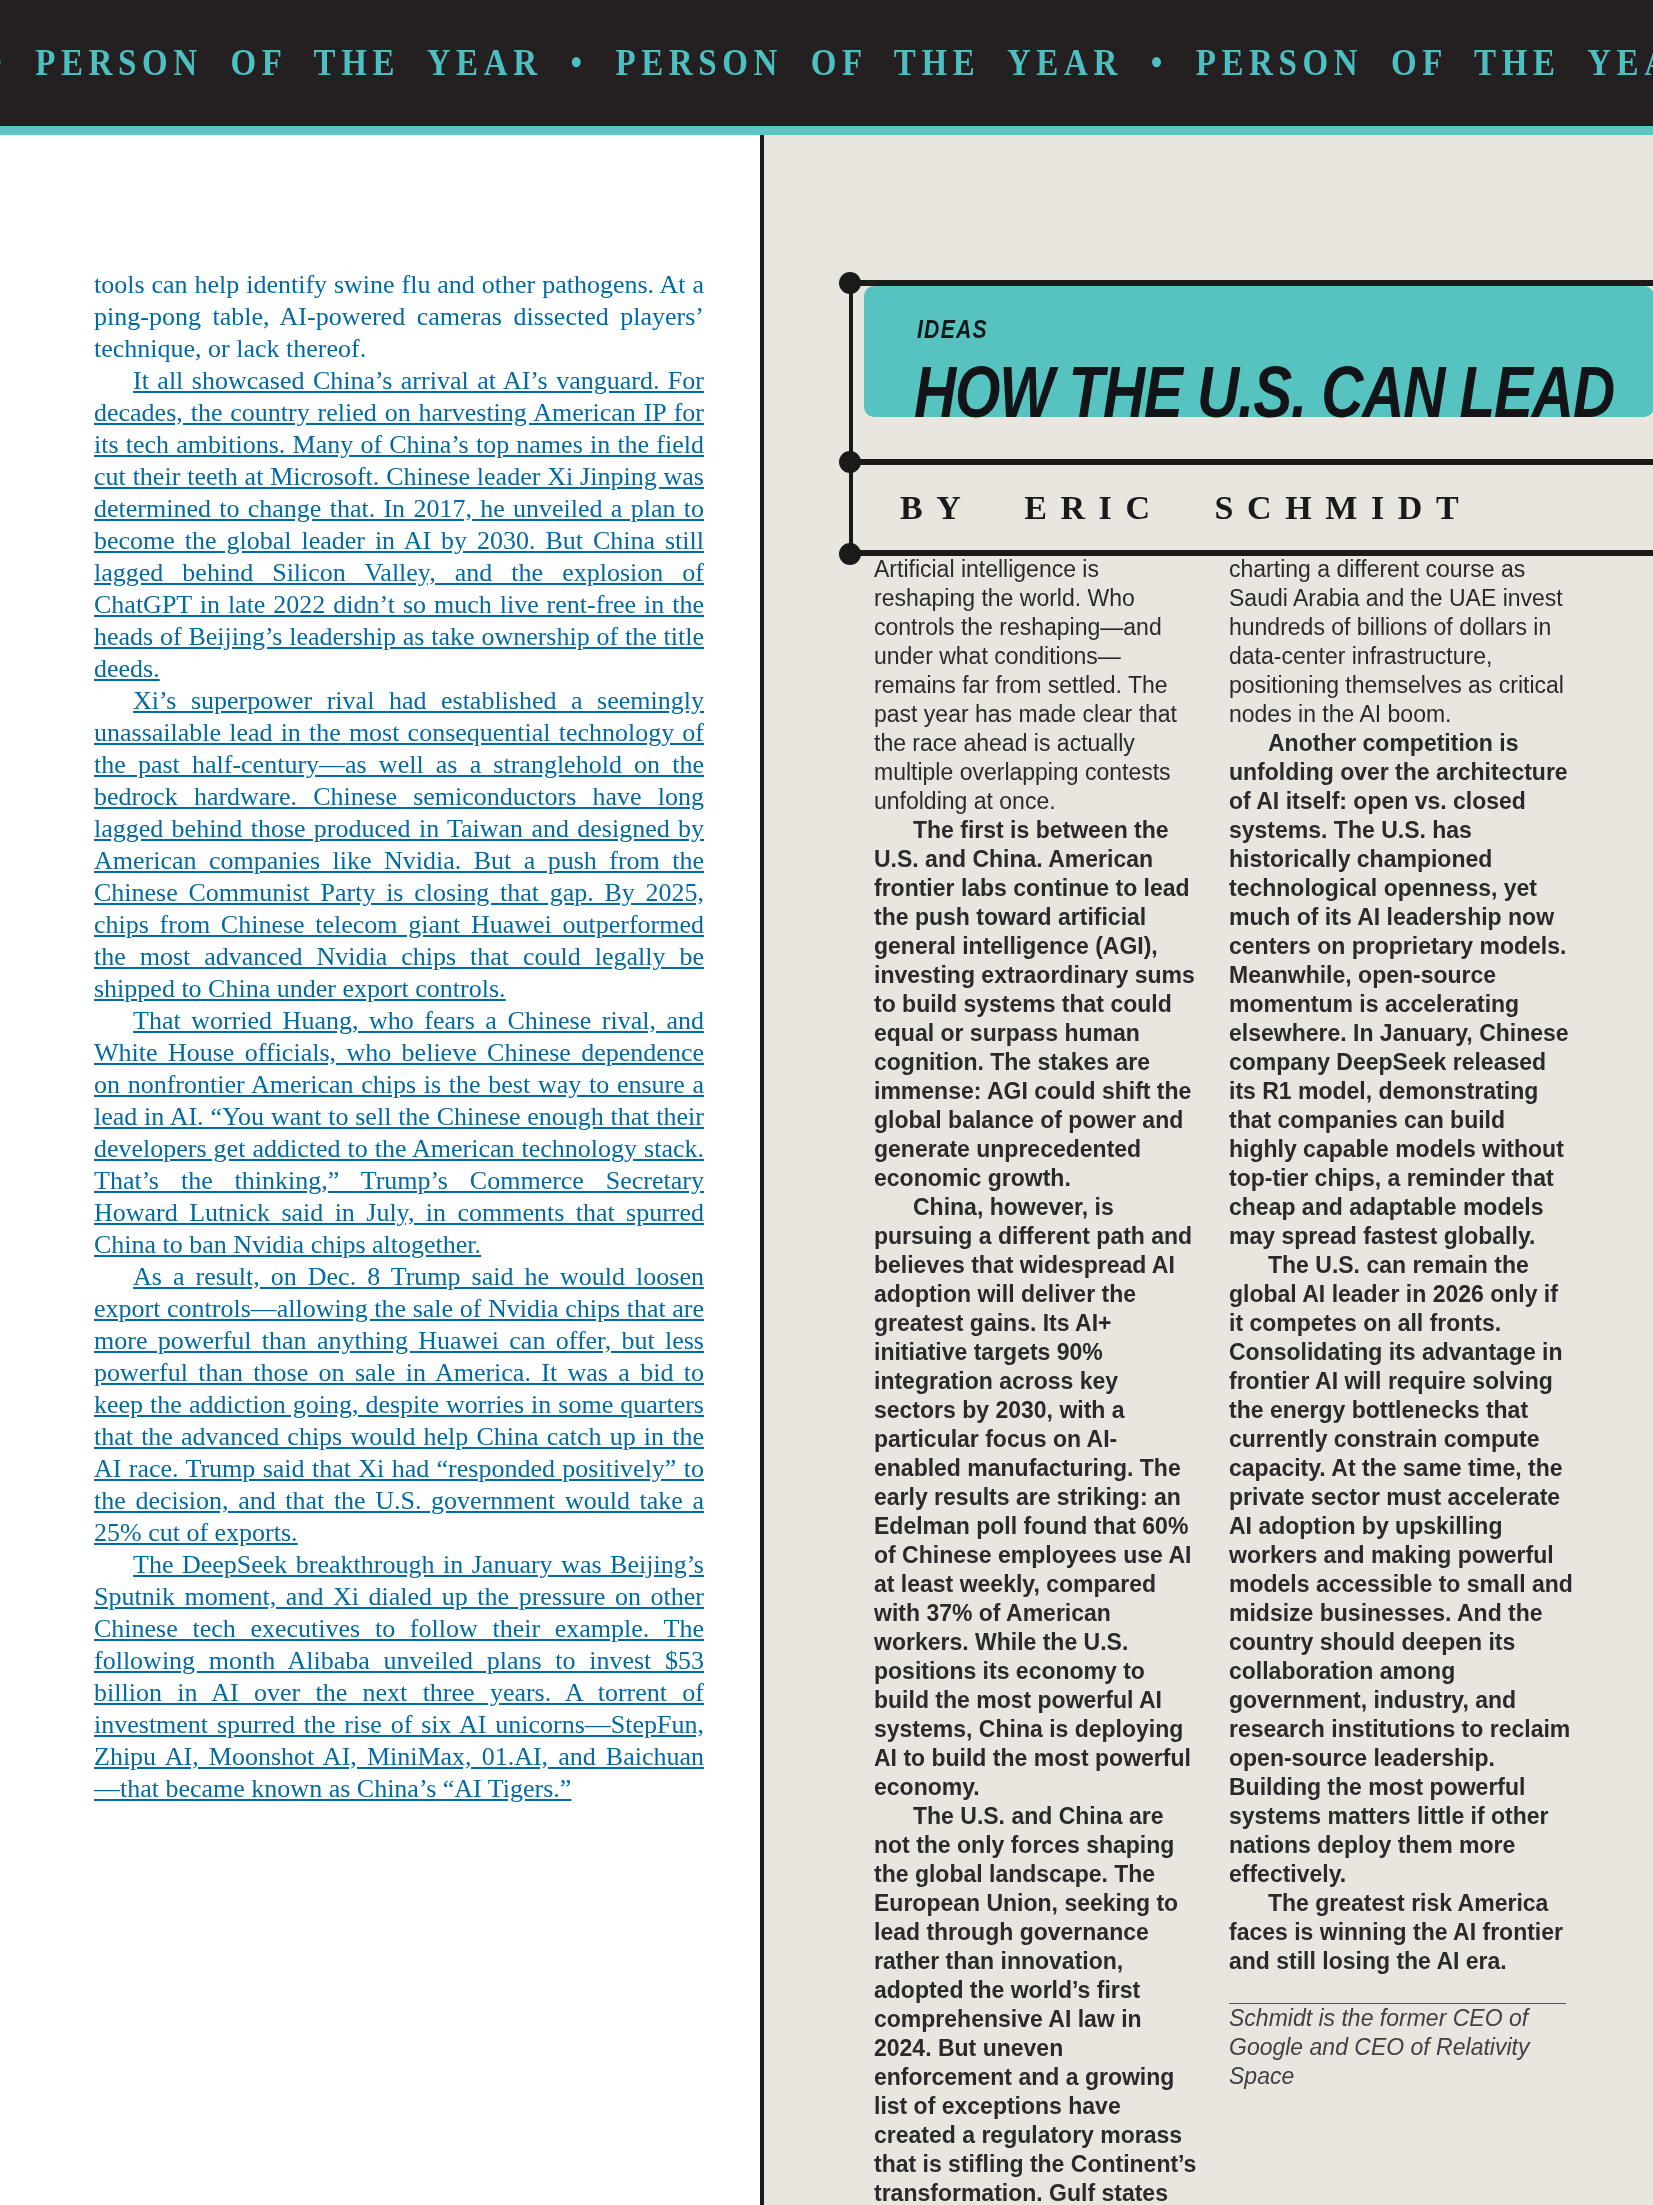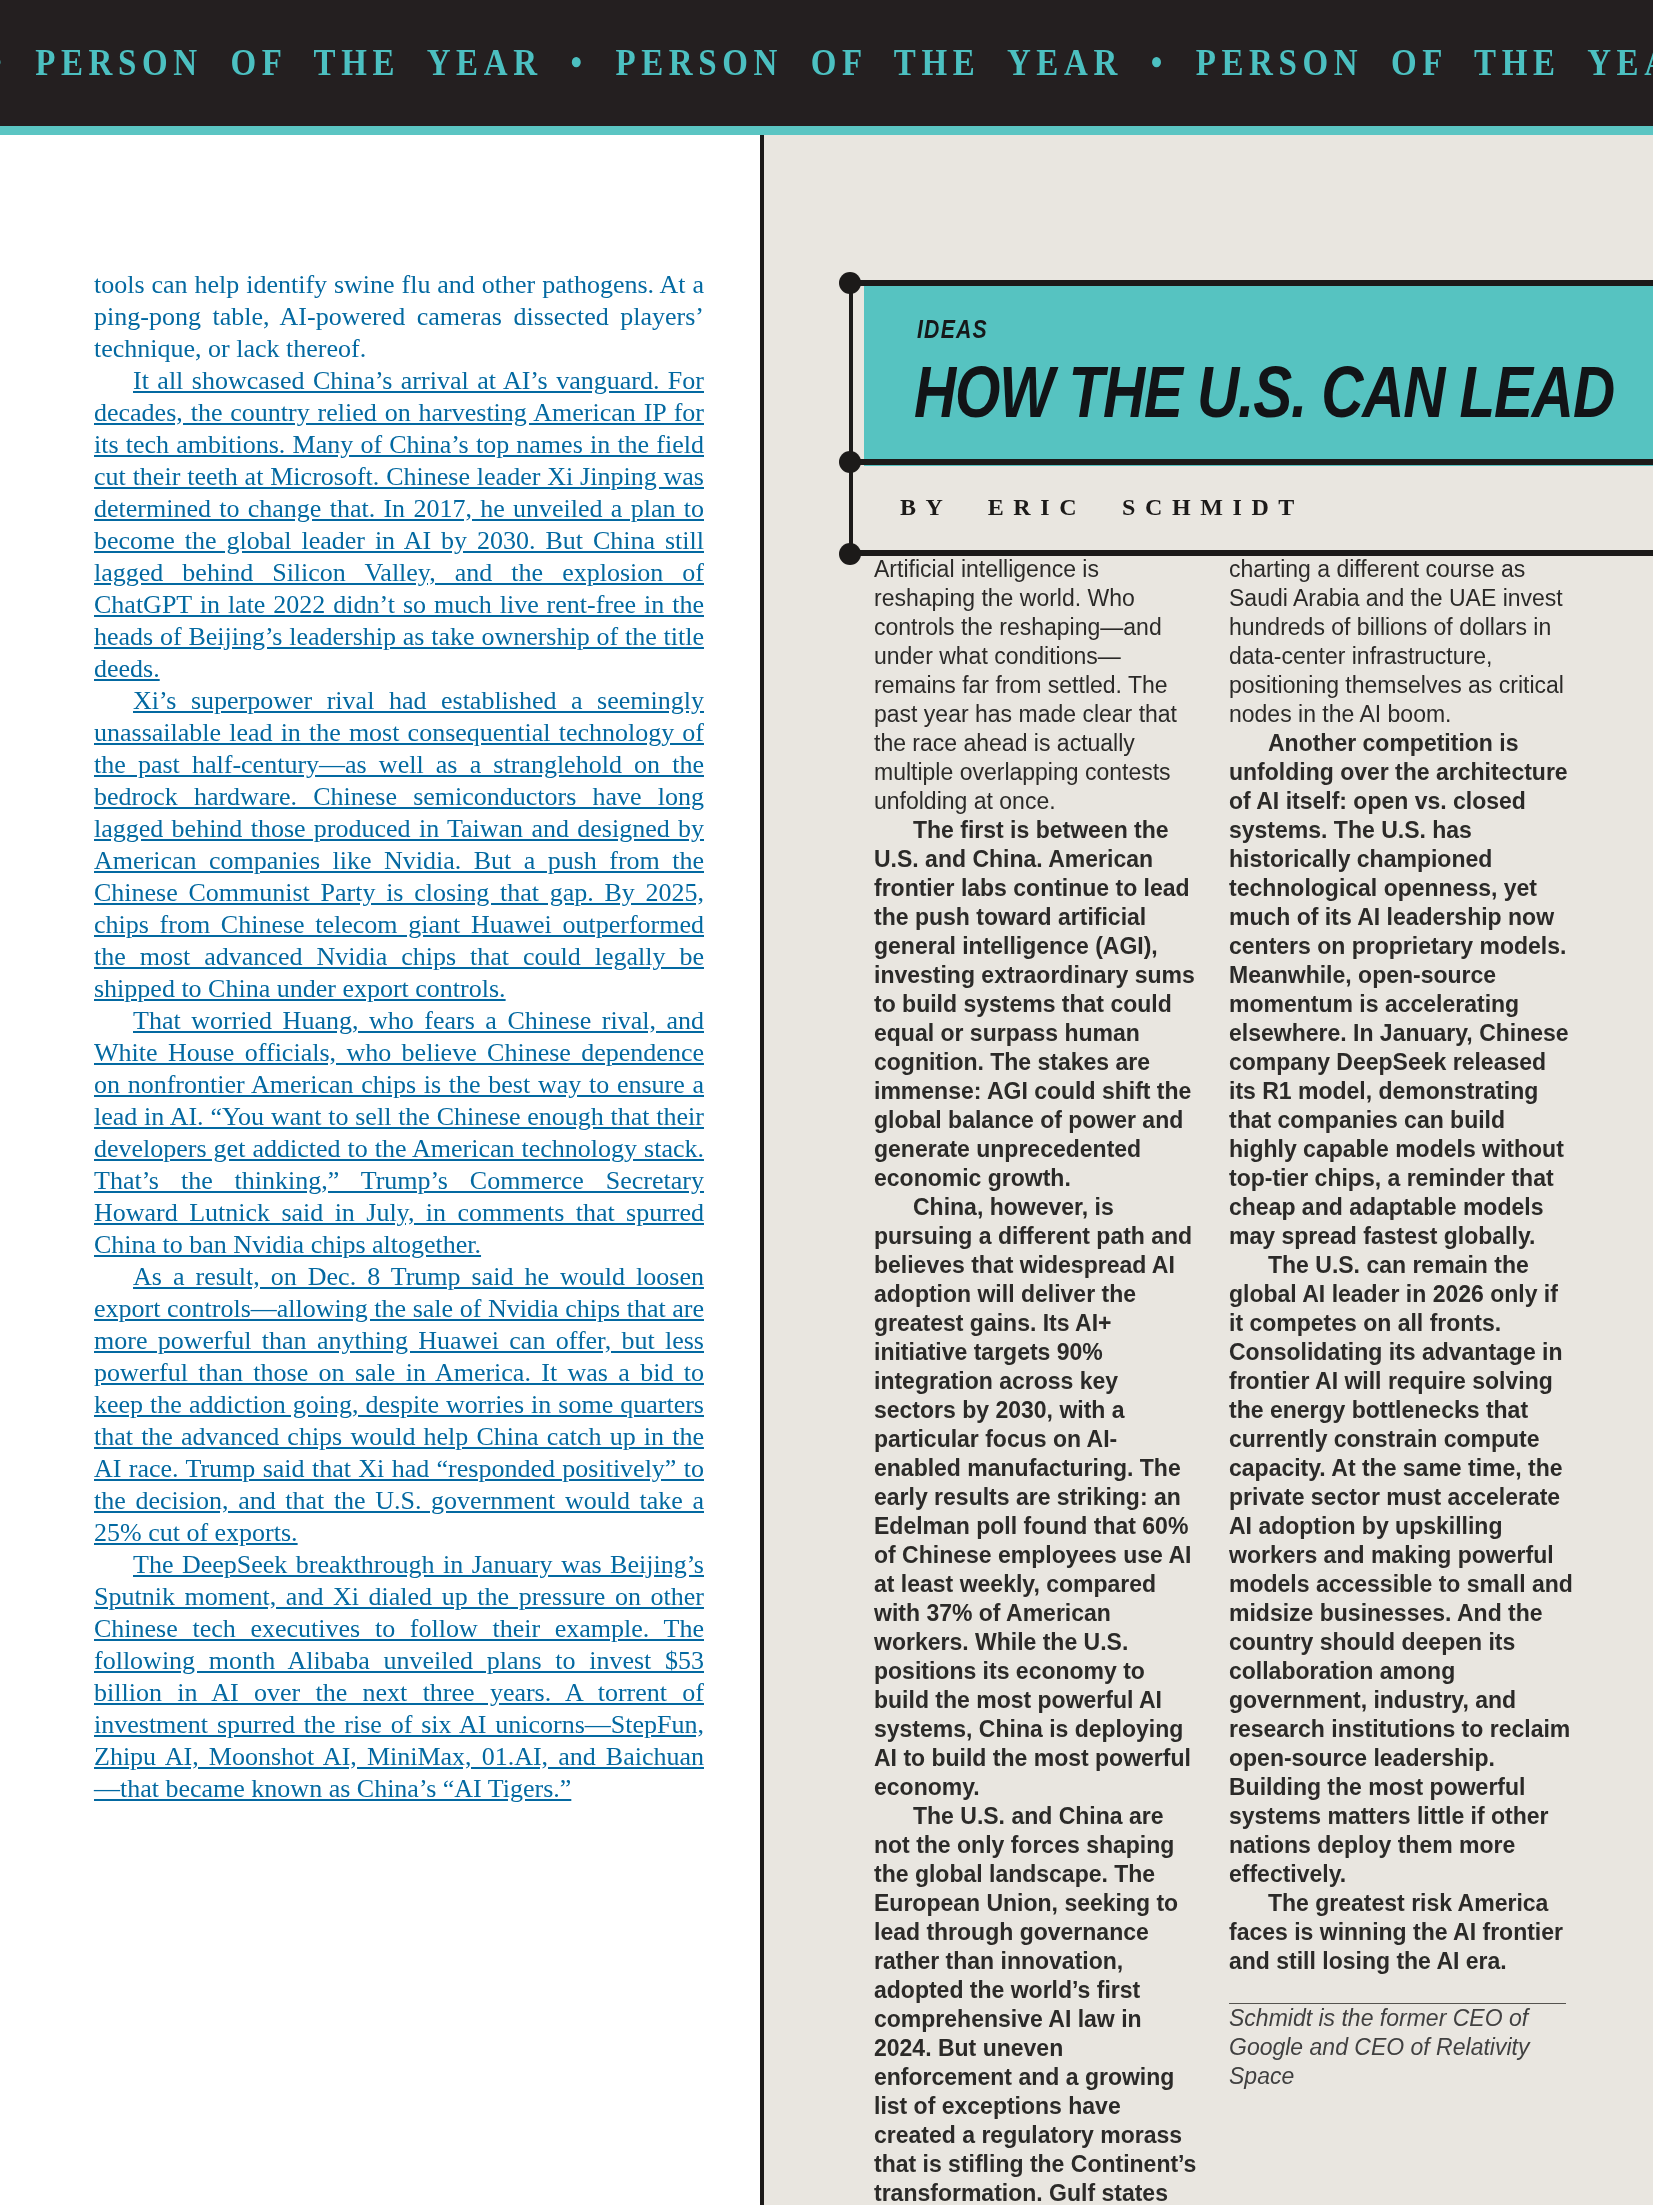--- a/index.html
+++ b/index.html
@@ -40,42 +40,42 @@
   .rule{position:absolute;left:849px;width:805px;height:6.3px;background:#1c1a19;}
   .rule-top{top:280px;}
   .rule-mid{top:459px;}
   .rule-bottom{top:550px;}
   .rail{position:absolute;left:849px;top:279px;width:4.2px;height:281px;background:#1c1a19;}
   .rail-dot{position:absolute;width:22.4px;height:22.4px;border-radius:50%;background:#1c1a19;left:839px;}
   .dot-1{top:272px;}
   .dot-2{top:451px;}
   .dot-3{top:543px;}
   .teal-box{
-    position:absolute;left:864px;top:286px;width:790px;height:180px;
-    background:#56c3c1;padding:16px;box-sizing:border-box;
+    position:absolute;left:864px;top:286px;width:790px;height:131px;
+    background:#56c3c1;padding:16px;box-sizing:border-box;border-radius:10px;
   }
   .kicker{
     position:absolute;left:53px;top:29px;
     font-family:"Liberation Sans", sans-serif;font-weight:bold;font-style:italic;
     font-size:25px;letter-spacing:1.4px;color:#16181a;
     transform:scaleX(0.85);transform-origin:left center;
   }
   .headline{
     position:absolute;left:50px;top:64px;white-space:nowrap;
     font-family:"Liberation Sans", sans-serif;font-weight:bold;font-style:italic;
     font-size:73px;letter-spacing:-1.4px;color:#121417;
     transform:scaleX(0.80);transform-origin:left center;
   }
   .byline-row{
     position:absolute;left:900px;top:465px;width:700px;height:85px;
     display:flex;align-items:center;
   }
   .byline{
     font-family:"Liberation Serif", serif;font-weight:bold;
-    font-size:24px;letter-spacing:0.40em;word-spacing:0.85em;color:#1c1a19;
+    font-size:34px;letter-spacing:0.40em;word-spacing:0.85em;color:#1c1a19;
   }
   
   .ideas-col{
     position:absolute;top:555px;
     font-family:"Liberation Sans", sans-serif;font-size:23px;line-height:29px;
     color:#2b2a28;text-align:left;
   }
   .ideas-col p{margin:0;}
   .ideas-col p.indent{text-indent:39px;font-weight:bold;}
   .col-1{left:874px;width:323px;}

